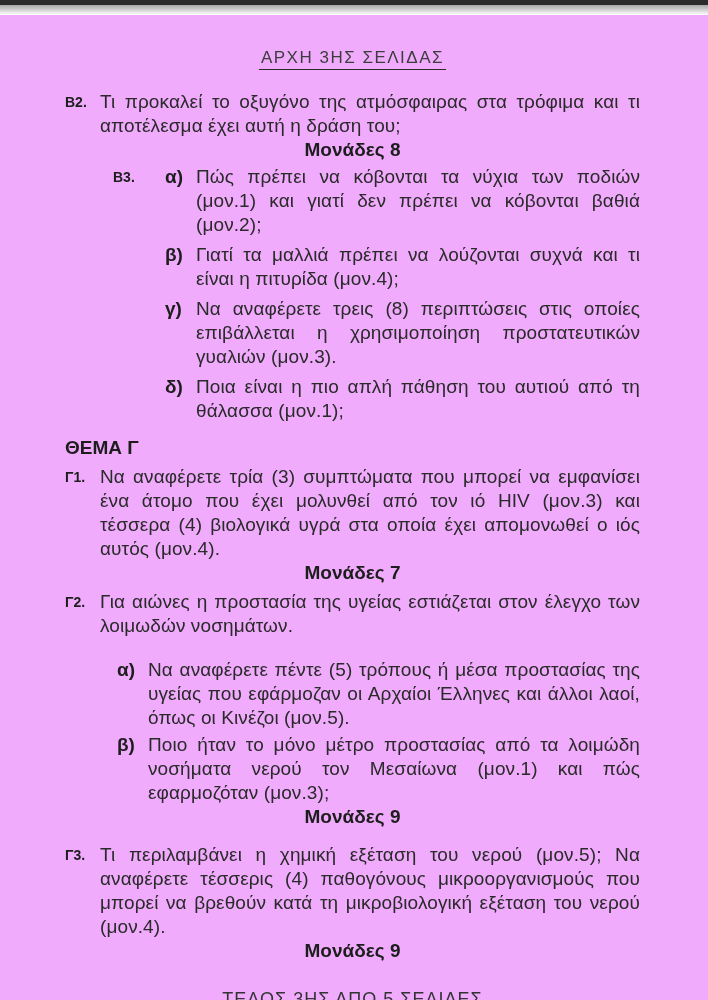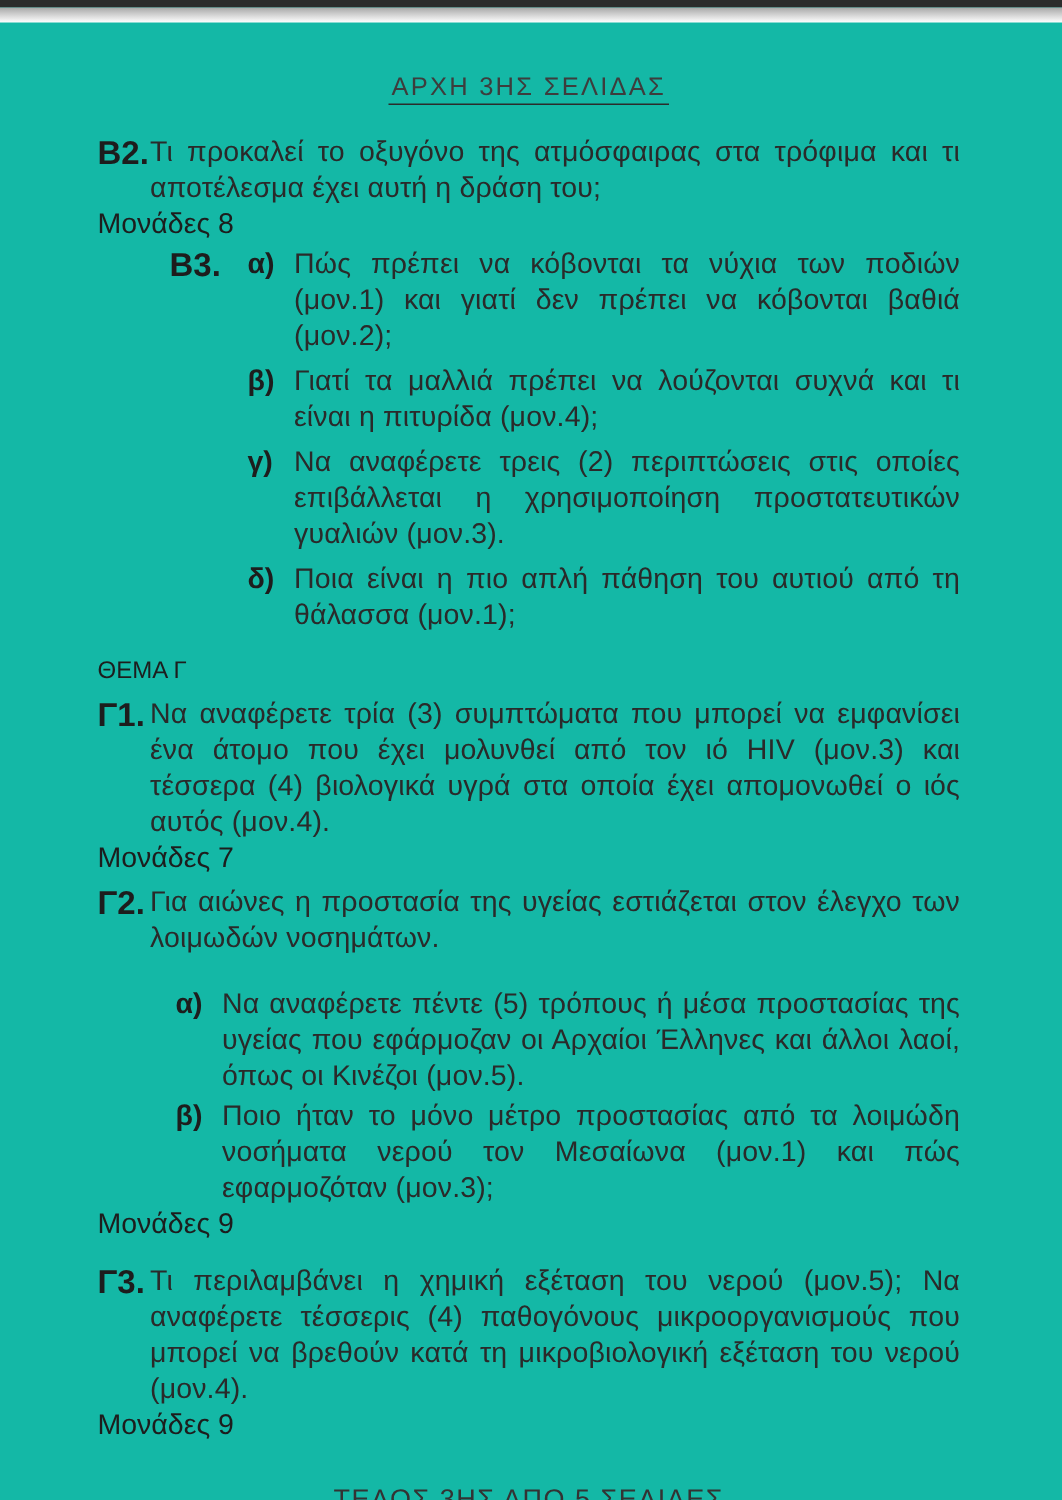--- a/index.html
+++ b/index.html
@@ -11,21 +11,21 @@
     width: 708px;
     height: 1000px;
     overflow: hidden;
     font-family: "Liberation Sans", "DejaVu Sans", sans-serif;
     color: #2a2a2a;
   }
   .page {
     position: relative;
     width: 708px;
     height: 1000px;
-    background: #14b8a6;
+    background: #f0abfc;
   }
   .top-edge {
     height: 5px;
     background: #2c2c2c;
   }
   .top-fade {
     height: 10px;
     background: linear-gradient(to bottom, #a8a8a8, #ffffff);
   }
   .content {
@@ -51,21 +51,21 @@
     border-bottom-width: 2px;
     letter-spacing: 1px;
   }
   .q-row {
     display: grid;
     grid-template-columns: 35px 1fr;
     align-items: start;
   }
   .q-label {
     font-weight: bold;
-    font-size: 22px;
+    font-size: 14px;
     line-height: 24px;
     color: #1d1d1d;
   }
   .q-text {
     margin: 0;
     font-size: 19px;
     line-height: 24px;
     letter-spacing: 0.1px;
     text-align: justify;
   }
@@ -79,32 +79,32 @@
   }
   .sub-row + .sub-row { margin-top: 6px; }
   .c2 .sub-row + .sub-row { margin-top: 3px; }
   .sub-label {
     font-weight: bold;
     font-size: 19px;
     line-height: 24px;
     color: #1d1d1d;
   }
   .marks {
-    text-align: left;
-    font-weight: normal;
+    text-align: center;
+    font-weight: bold;
     font-size: 19px;
     line-height: 21px;
     margin-top: 1px;
     color: #1d1d1d;
   }
   .theme-heading {
     margin: 13px 0 3px 0;
-    font-size: 16px;
+    font-size: 19px;
     line-height: 24px;
-    font-weight: normal;
+    font-weight: bold;
     color: #1d1d1d;
   }
   .row-b2 { margin-top: 20px; }
   .row-b3 { margin-top: 5px; margin-left: 48px; }
   .row-c1 { margin-top: 5px; }
   .row-c2 { margin-top: 7px; }
   .row-c3 { margin-top: 16px; }
   .c2-intro { margin-bottom: 20px; }
 </style>
 </head>
@@ -132,21 +132,21 @@
         <div class="sub-row">
           <span class="sub-label">α)</span>
           <p class="q-text">Πώς πρέπει να κόβονται τα νύχια των ποδιών (μον.1) και γιατί δεν πρέπει να κόβονται βαθιά (μον.2);</p>
         </div>
         <div class="sub-row">
           <span class="sub-label">β)</span>
           <p class="q-text">Γιατί τα μαλλιά πρέπει να λούζονται συχνά και τι είναι η πιτυρίδα (μον.4);</p>
         </div>
         <div class="sub-row">
           <span class="sub-label">γ)</span>
-          <p class="q-text">Να αναφέρετε τρεις (2) περιπτώσεις στις οποίες επιβάλλεται η χρησιμοποίηση προστατευτικών γυαλιών (μον.3).</p>
+          <p class="q-text">Να αναφέρετε τρεις (8) περιπτώσεις στις οποίες επιβάλλεται η χρησιμοποίηση προστατευτικών γυαλιών (μον.3).</p>
         </div>
         <div class="sub-row">
           <span class="sub-label">δ)</span>
           <p class="q-text">Ποια είναι η πιο απλή πάθηση του αυτιού από τη θάλασσα (μον.1);</p>
         </div>
       </div>
     </div>
 
     <h2 class="theme-heading">ΘΕΜΑ Γ</h2>
 

